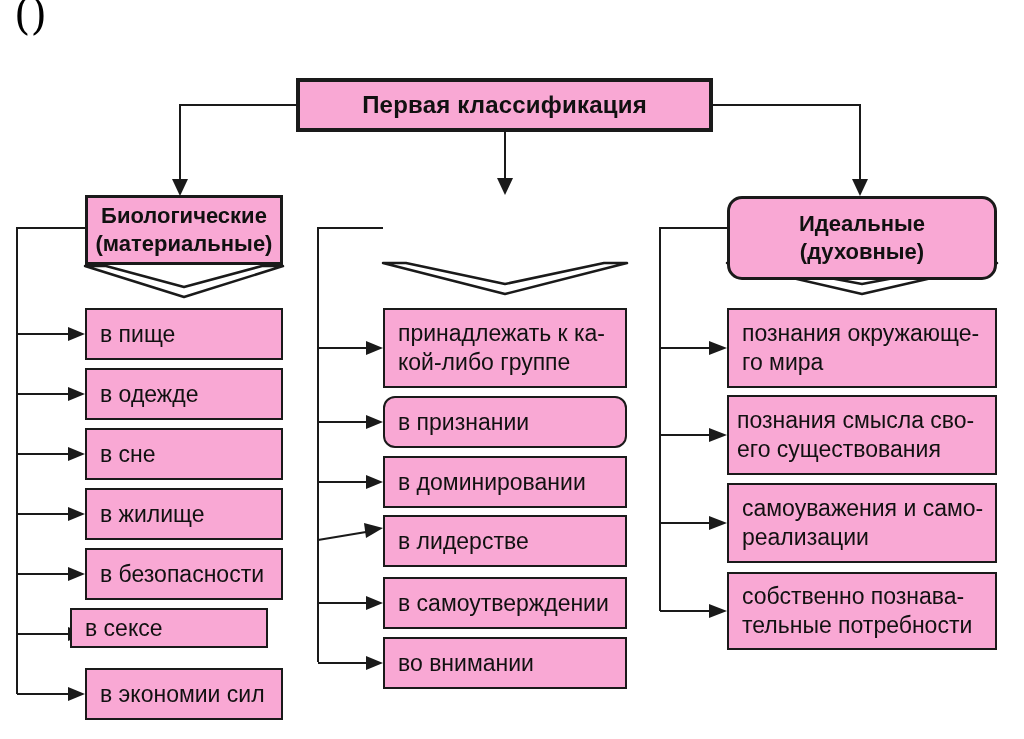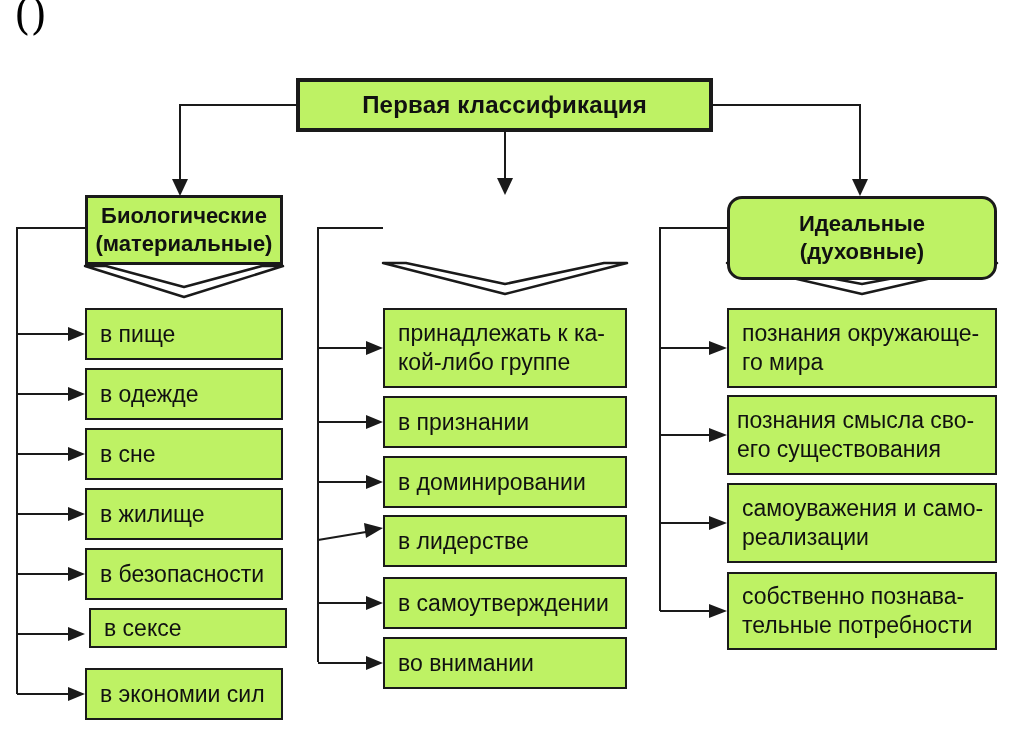--- a/index.html
+++ b/index.html
@@ -1,20 +1,20 @@
 <!DOCTYPE html>
 <html><head>
 <meta charset="utf-8">
 <style>
   html,body{margin:0;padding:0;}
   body{width:1024px;height:739px;position:relative;background:#ffffff;overflow:hidden;
        font-family:"Liberation Sans", sans-serif;color:#111;}
   .canvas{position:absolute;inset:0;width:1024px;height:739px;}
   svg.wires{position:absolute;left:0;top:0;pointer-events:none;}
-  .box{position:absolute;background:#bef264;border:3px solid #1a1a1a;box-sizing:border-box;
+  .box{position:absolute;background:#f9a8d4;border:3px solid #1a1a1a;box-sizing:border-box;
        display:flex;align-items:center;white-space:pre-line;}
   .root{border-width:4px;justify-content:center;text-align:center;
         font-weight:700;font-size:24px;letter-spacing:.2px;}
   .header{justify-content:center;text-align:center;font-weight:700;
           font-size:22px;line-height:28px;}
   .item{border-width:2.5px;font-size:23px;line-height:29px;
         padding-left:13px;padding-right:4px;}
   .corner-mark{position:absolute;left:14px;top:-10px;
                font-family:"DejaVu Serif", serif;font-size:42px;color:#000;}
 </style>
@@ -101,26 +101,26 @@
   <div class="box header" style="left:85px;top:195px;width:198px;height:70px;">Биологические
 (материальные)</div>
   <div class="box header" style="left:727px;top:196px;width:270px;height:84px;border-radius:15px;">Идеальные
 (духовные)</div>
 
   <div class="box item" style="left:85px;top:308px;width:198px;height:52px;">в пище</div>
   <div class="box item" style="left:85px;top:368px;width:198px;height:52px;">в одежде</div>
   <div class="box item" style="left:85px;top:428px;width:198px;height:52px;">в сне</div>
   <div class="box item" style="left:85px;top:488px;width:198px;height:52px;">в жилище</div>
   <div class="box item" style="left:85px;top:548px;width:198px;height:52px;">в безопасности</div>
-  <div class="box item" style="left:89px;top:608px;width:198px;height:40px;">в сексе</div>
+  <div class="box item" style="left:70px;top:608px;width:198px;height:40px;">в сексе</div>
   <div class="box item" style="left:85px;top:668px;width:198px;height:52px;">в экономии сил</div>
 
   <div class="box item" style="left:383px;top:308px;width:244px;height:80px;">принадлежать к ка-
 кой-либо группе</div>
-  <div class="box item" style="left:383px;top:396px;width:244px;height:52px;">в признании</div>
+  <div class="box item" style="left:383px;top:396px;width:244px;height:52px;border-radius:12px;">в признании</div>
   <div class="box item" style="left:383px;top:456px;width:244px;height:52px;">в доминировании</div>
   <div class="box item" style="left:383px;top:515px;width:244px;height:52px;">в лидерстве</div>
   <div class="box item" style="left:383px;top:577px;width:244px;height:52px;">в самоутверждении</div>
   <div class="box item" style="left:383px;top:637px;width:244px;height:52px;text-align:center;">во внимании</div>
 
   <div class="box item" style="left:727px;top:308px;width:270px;height:80px;">познания окружающе-
 го мира</div>
   <div class="box item" style="left:727px;top:395px;width:270px;height:80px;padding-left:8px;">познания смысла сво-
 его существования</div>
   <div class="box item" style="left:727px;top:483px;width:270px;height:80px;">самоуважения и само-

